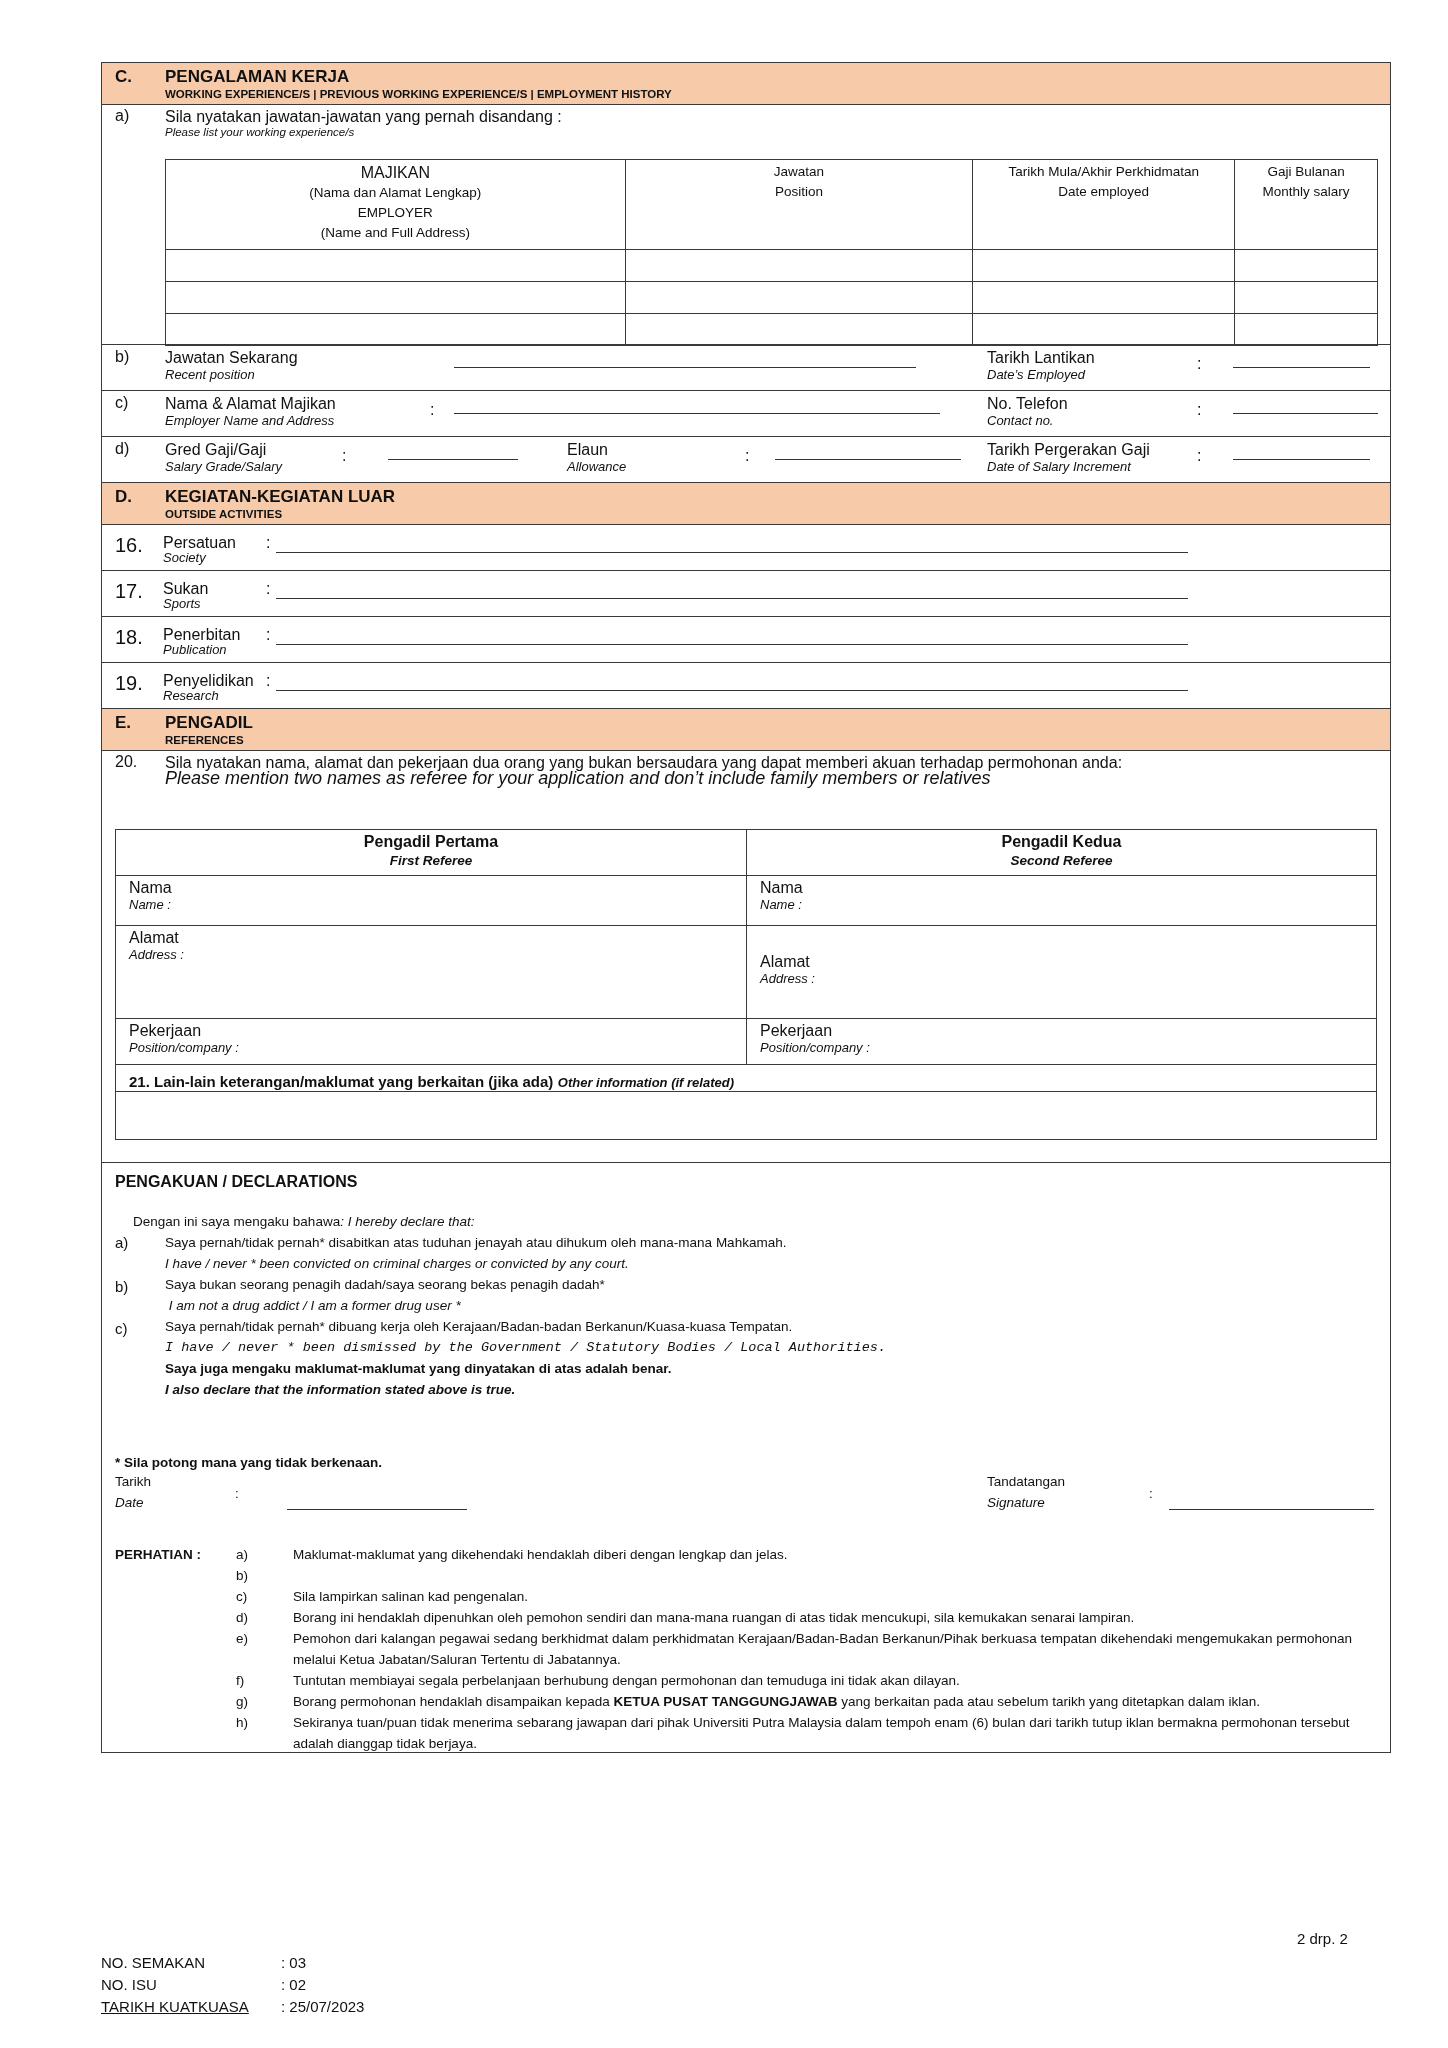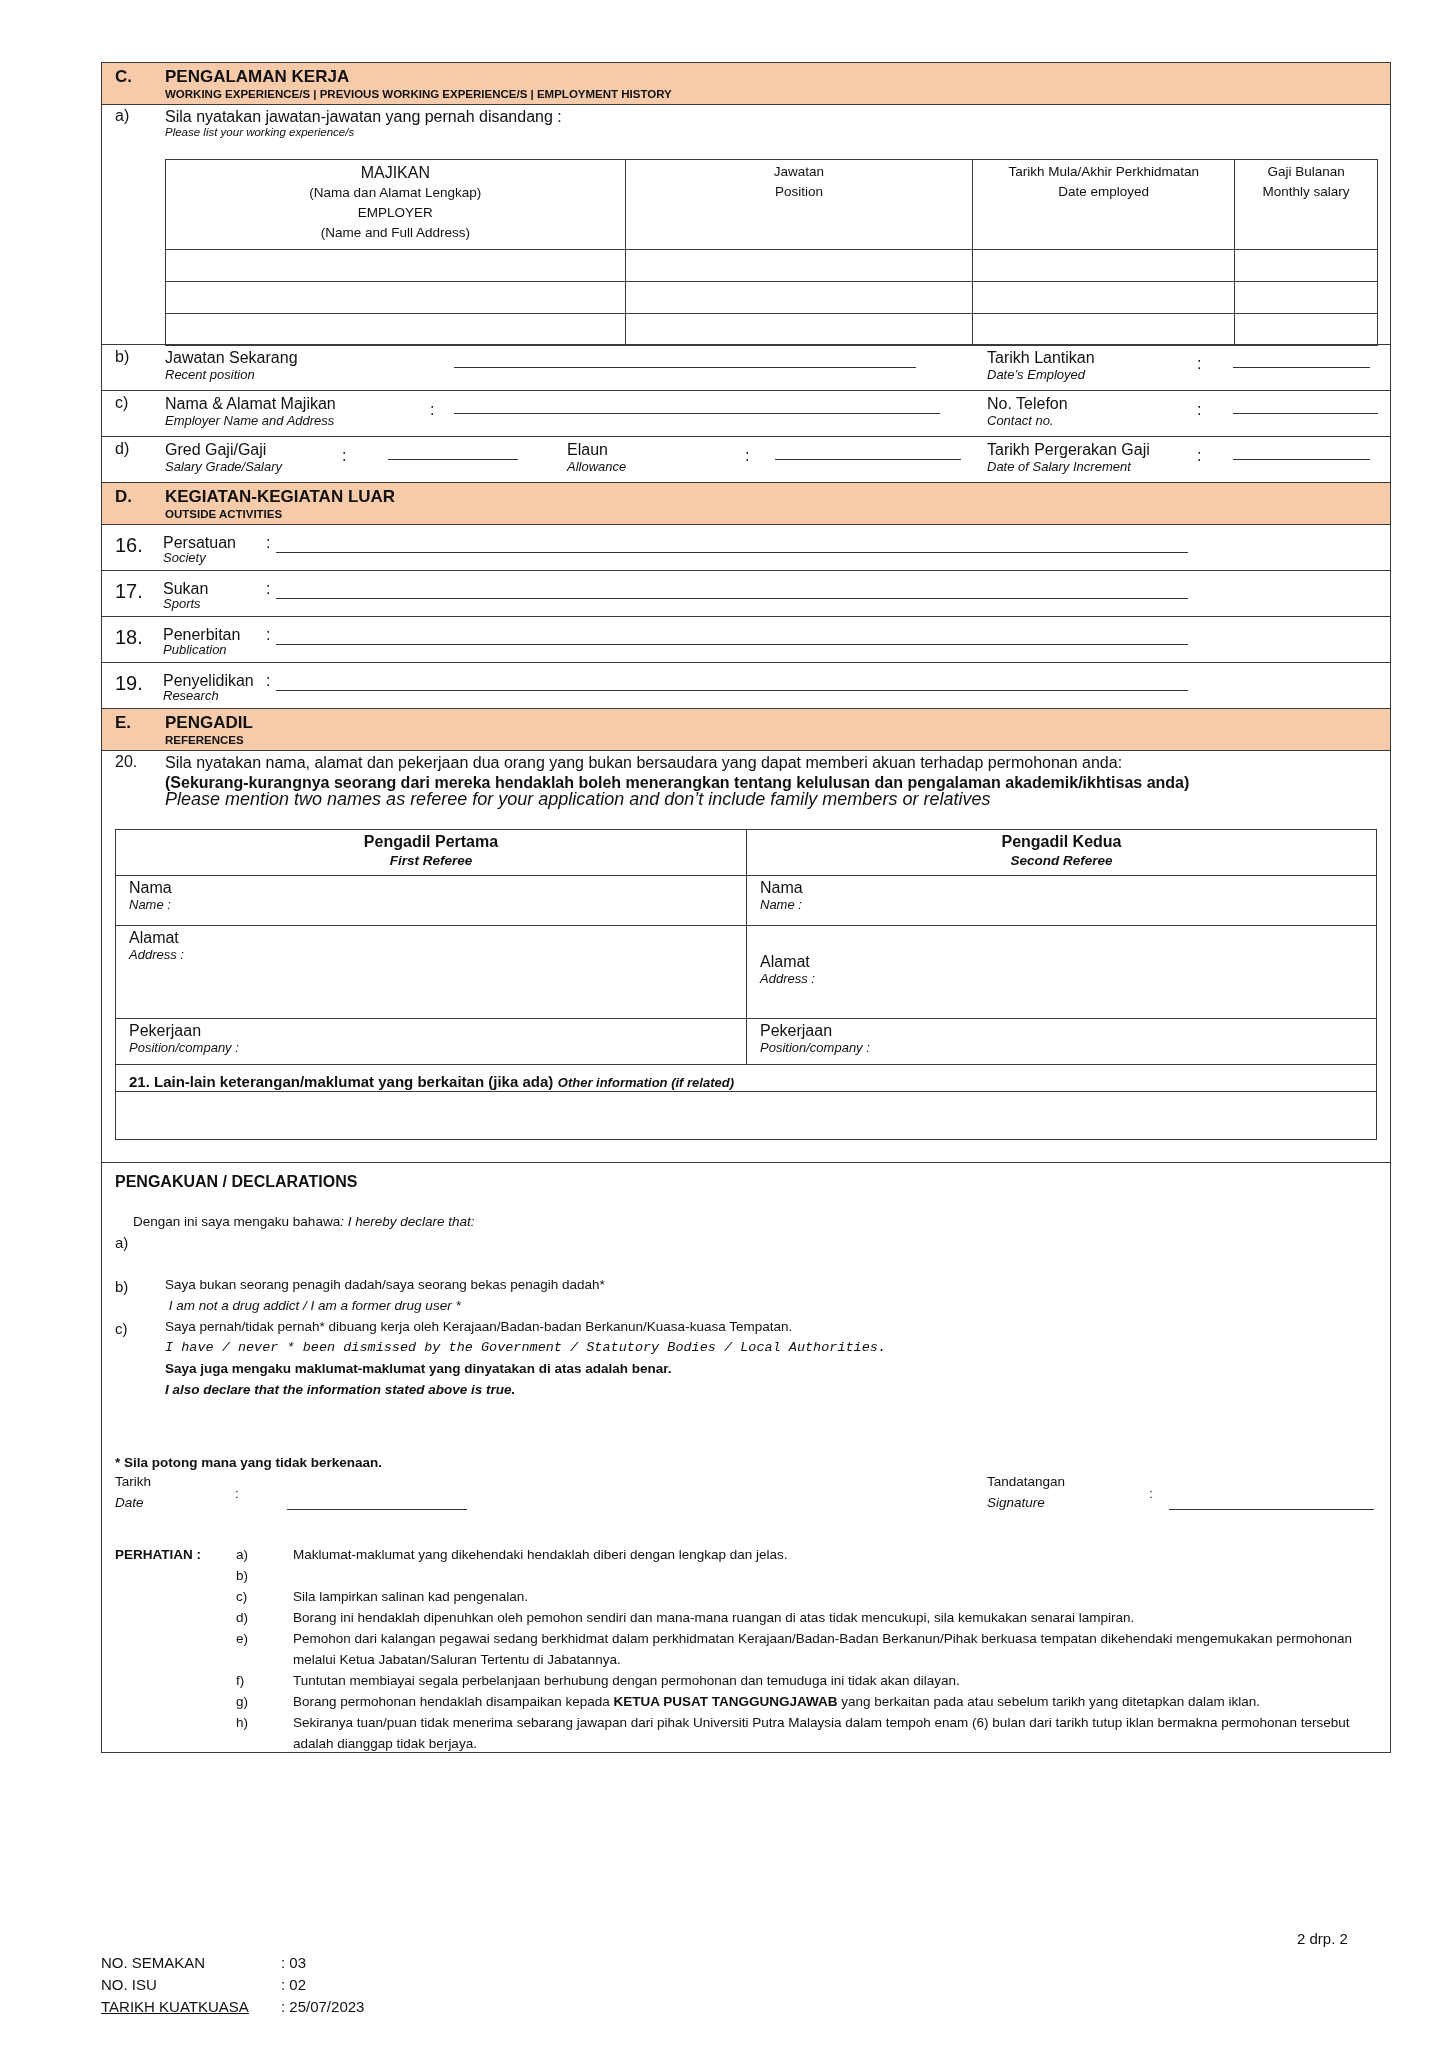--- a/index.html
+++ b/index.html
@@ -203,21 +203,20 @@
       <div>
         <div class="sec-title">PENGADIL</div>
         <div class="sec-sub">REFERENCES</div>
       </div>
     </div>
 
     <div class="row" style="height:412px;">
       <div class="idx" style="top:2px;">20.</div>
       <div style="position:absolute; left:63px; top:2px; width:1210px;">
         <div class="lbl-main">Sila nyatakan nama, alamat dan pekerjaan dua orang yang bukan bersaudara yang dapat memberi akuan terhadap permohonan anda:</div>
-        <div class="lbl-main" style="font-weight:bold; line-height:21px;">(Sekurang-kurangnya seorang dari mereka hendaklah boleh menerangkan tentang kelulusan dan pengalaman akademik/ikhtisas anda)</div>
         <div class="lbl-sub-s" style="font-size:18px;">Please mention two names as referee for your application and don’t include family members or relatives</div>
       </div>
 
       <table class="ref-table" style="top:78px;">
         <tbody>
             <tr>
           <td class="hd" style="width:631px;">
             <span>Pengadil Pertama</span>
             <span class="en">First Referee</span>
           </td>
@@ -272,20 +271,24 @@
     <div class="row" style="height:590px;">
       <div style="position:absolute; left:13px; top:10px; font-weight:bold; font-size:16px;">PENGAKUAN / DECLARATIONS</div>
 
       <div class="decl" style="position:absolute; left:13px; top:48px;margin-left:18px;">
         <span>Dengan ini saya mengaku bahawa</span><i>: I hereby declare that:</i>
       </div>
 
       <div class="decl" style="position:absolute; left:13px; top:69px; width:1260px;">
         <div style="position:relative; height:42px;">
           <span class="ml" style="position:absolute; left:0; top:0;">a)</span>
+          <div style="position:absolute; left:50px;">
+            <div>Saya pernah/tidak pernah* disabitkan atas tuduhan jenayah atau dihukum oleh mana-mana Mahkamah.</div>
+            <div style="font-style:italic;">I have / never * been convicted on criminal charges or convicted by any court.</div>
+          </div>
         </div>
         <div style="position:relative; height:42px;">
           <span class="ml" style="position:absolute; left:0; top:2px;">b)</span>
           <div style="position:absolute; left:50px;">
             <div>Saya bukan seorang penagih dadah/saya seorang bekas penagih dadah*</div>
             <div style="font-style:italic; white-space:pre;"> I am not a drug addict / I am a former drug user *</div>
           </div>
         </div>
         <div style="position:relative; height:84px;">
           <span class="ml" style="position:absolute; left:0; top:2px;">c)</span>

